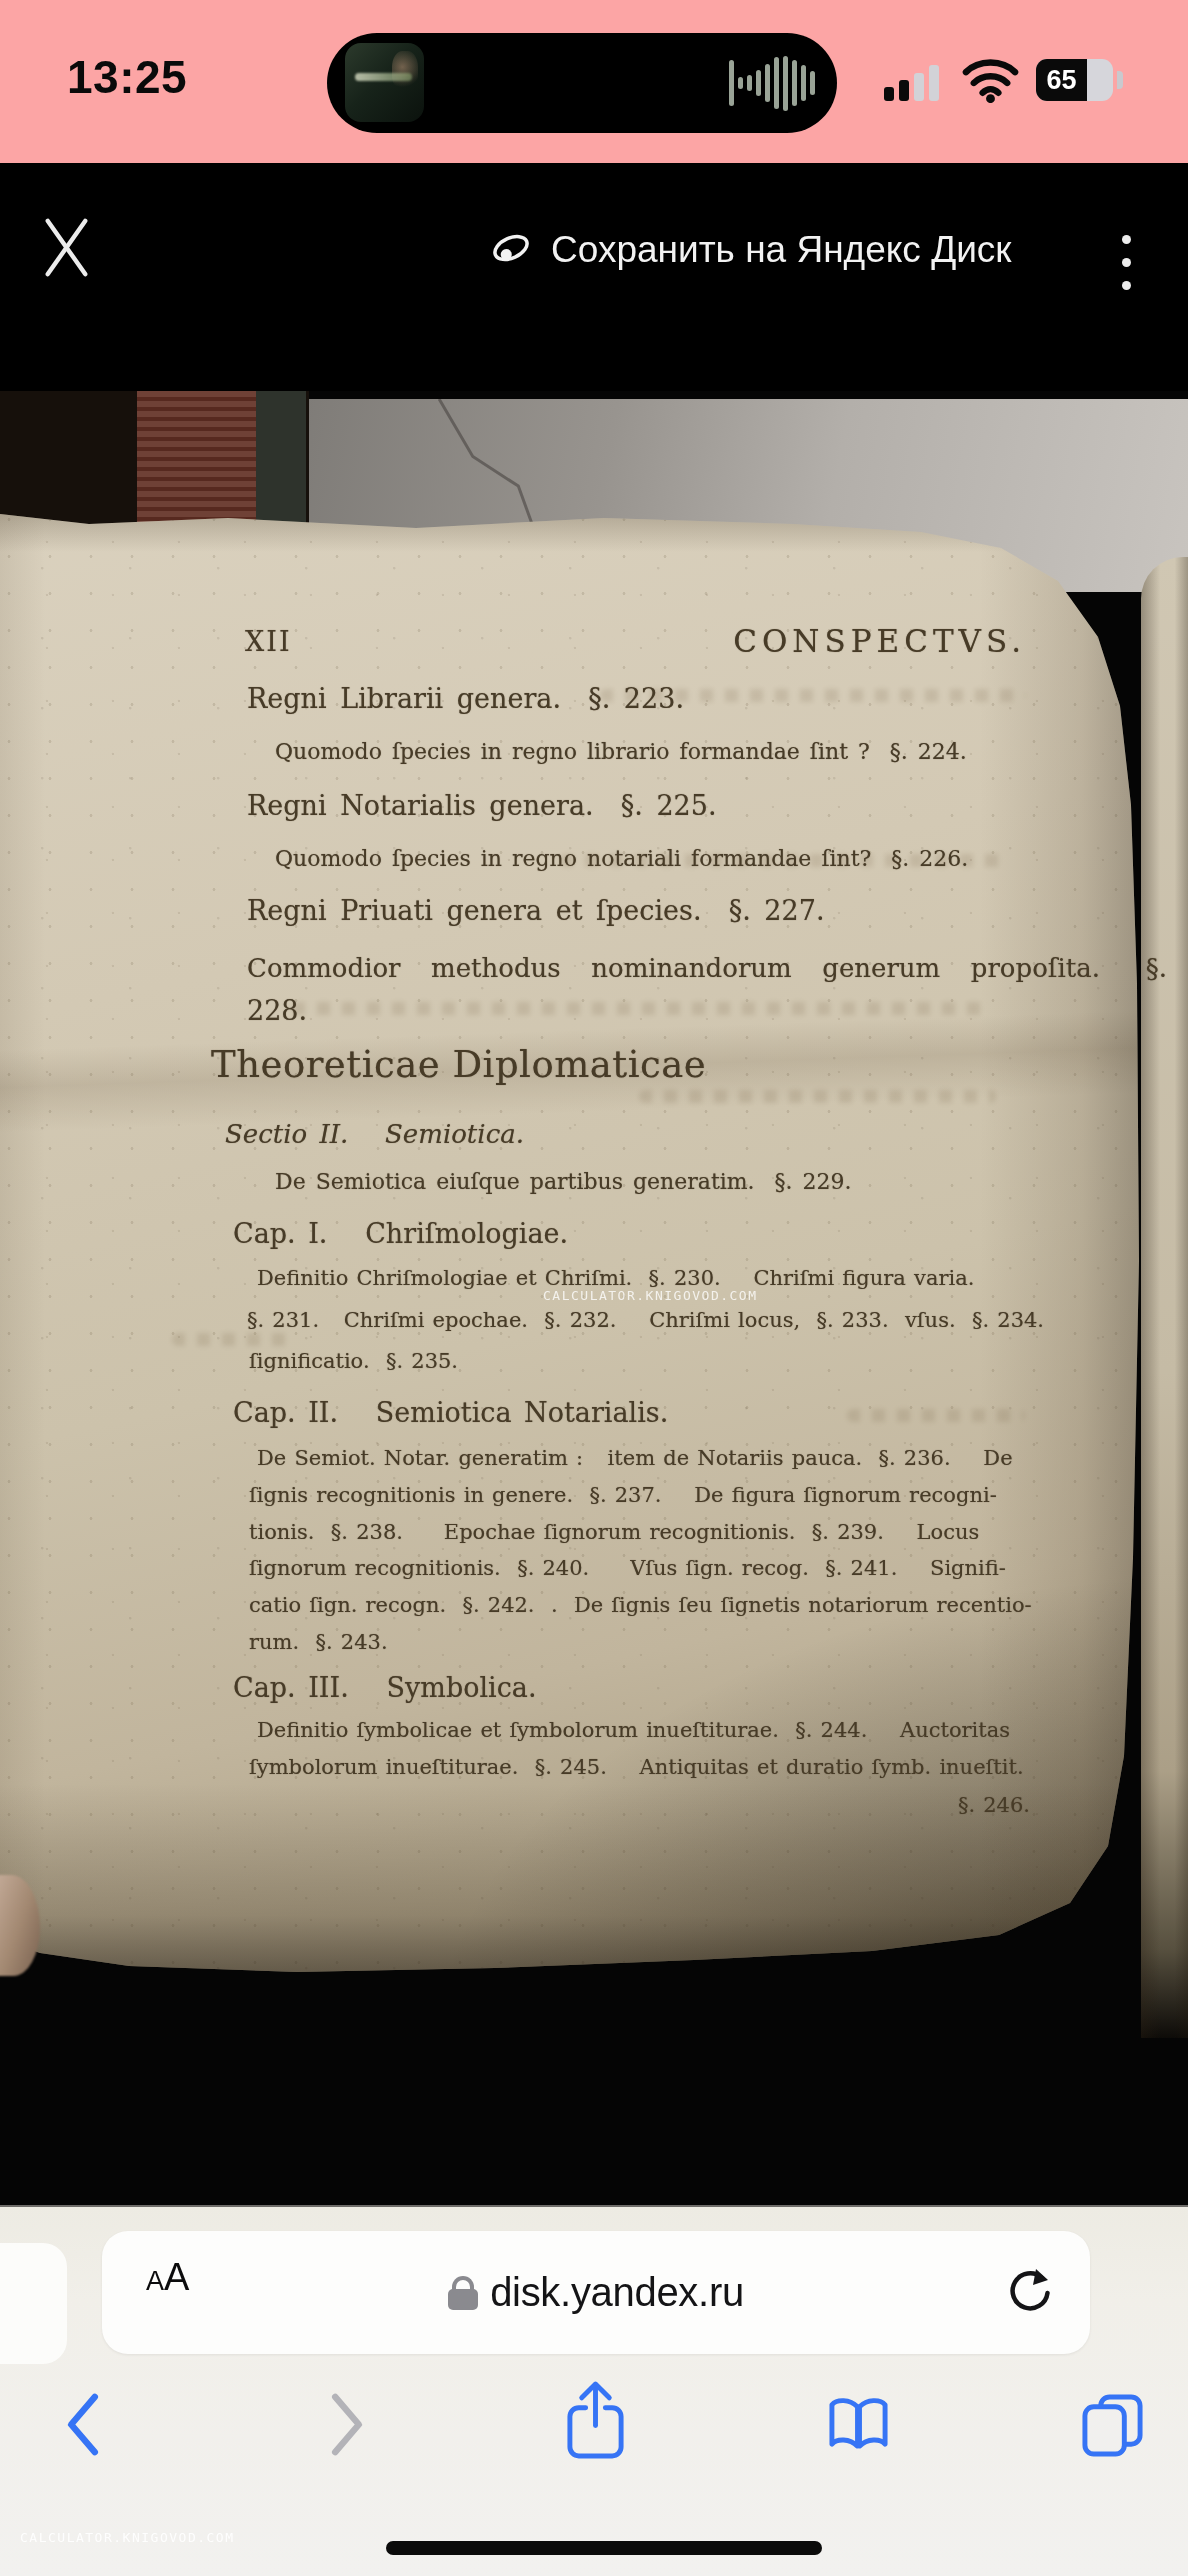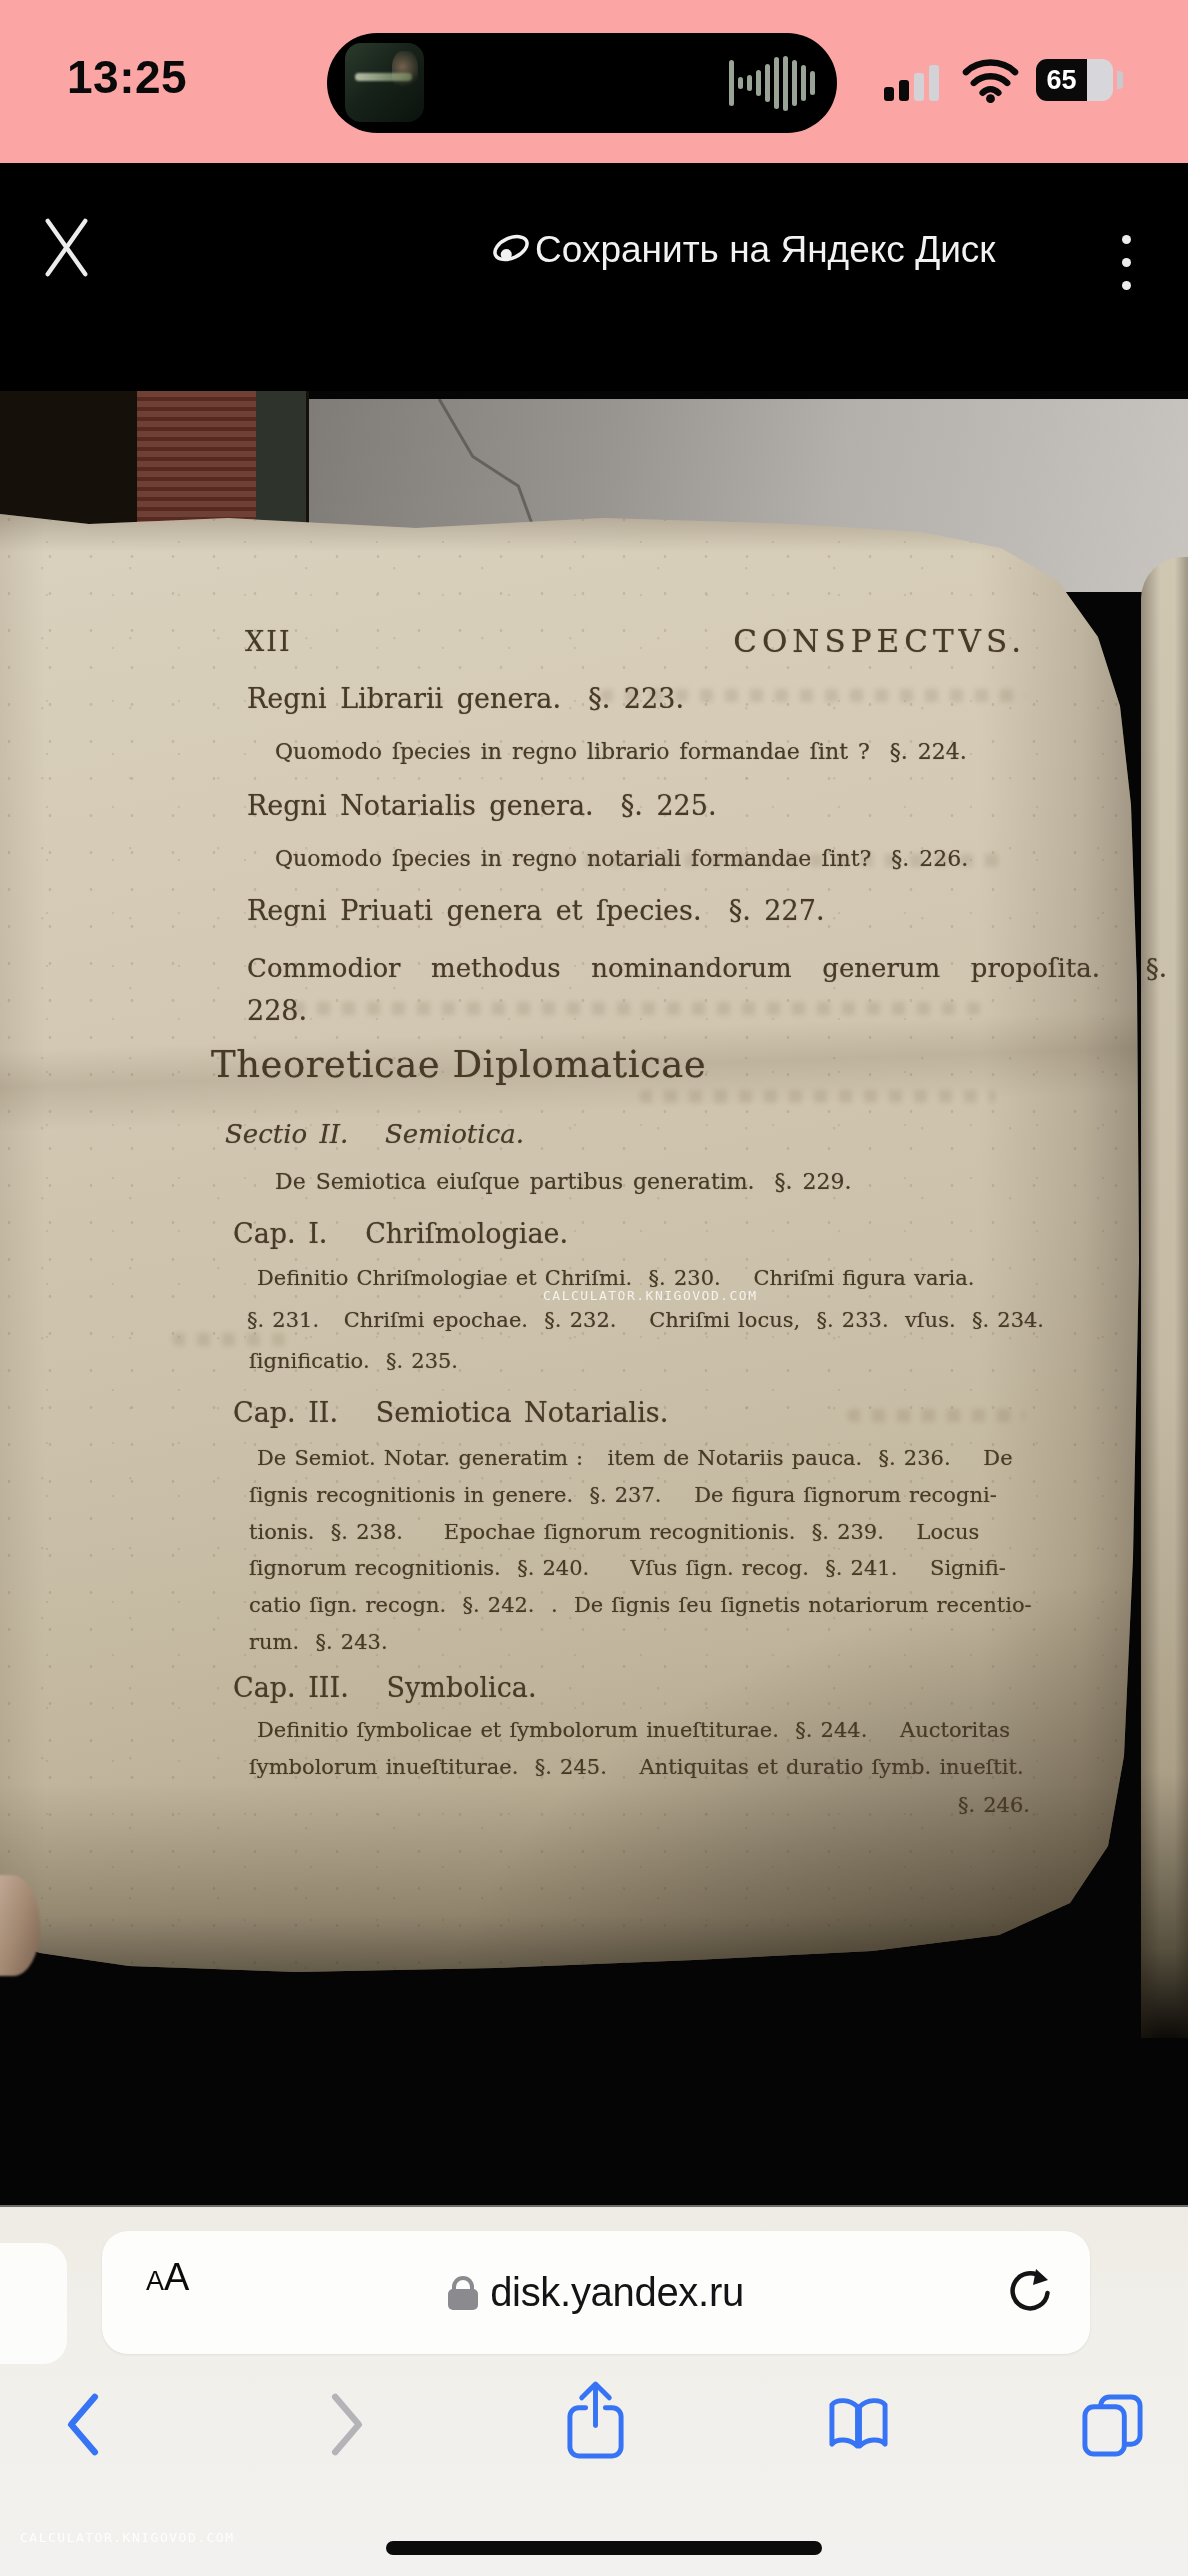--- a/index.html
+++ b/index.html
@@ -25,21 +25,21 @@
   .wifi{left:961px;top:55px;}
   .battery{left:1036px;top:59px;width:77px;height:42px;border-radius:11px;overflow:hidden;background:#d6d6db;}
   .batt-fill{position:absolute;left:0;top:0;height:100%;width:66%;background:#0a0a0a;
              display:flex;align-items:center;justify-content:center;}
   .batt-fill span{color:#fff;font-size:27px;font-weight:700;}
   .batt-nub{left:1117px;top:71px;width:6px;height:18px;border-radius:0 4px 4px 0;background:#c9c9ce;}
 
   
   .header{left:0;top:163px;width:1189px;height:228px;background:#000;}
   .close-btn{left:34px;top:50px;width:65px;height:69px;cursor:pointer;}
-  .save-group{left:487px;top:61px;display:flex;align-items:center;cursor:pointer;}
+  .save-group{left:487px;top:61px;display:flex;align-items:center;gap:16px;cursor:pointer;}
   .save-label{color:#f2f2f2;font-size:37px;font-weight:400;white-space:nowrap;}
   .kebab{left:1106px;top:55px;width:40px;height:89px;display:flex;flex-direction:column;align-items:center;
          justify-content:center;gap:14px;cursor:pointer;}
   .kebab i{width:9px;height:9px;border-radius:50%;background:#ececec;}
 
   
   .photo{left:0;top:391px;width:1189px;height:1814px;background:#050505;overflow:hidden;padding-left:8px;}
   .wall{left:292px;top:8px;width:897px;height:193px;
         background:linear-gradient(100deg,#7e7b77 0%,#98948f 35%,#b3afaa 60%,#c8c4bf 100%);}
   .spine{left:0;top:0;width:309px;height:141px;background:#16100b;}

